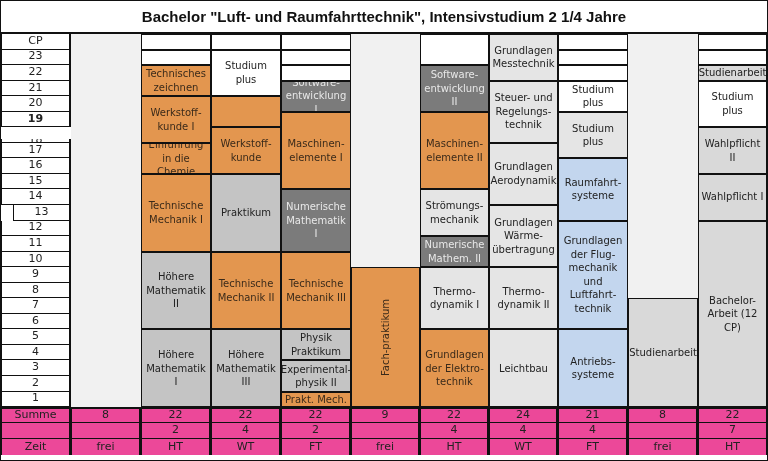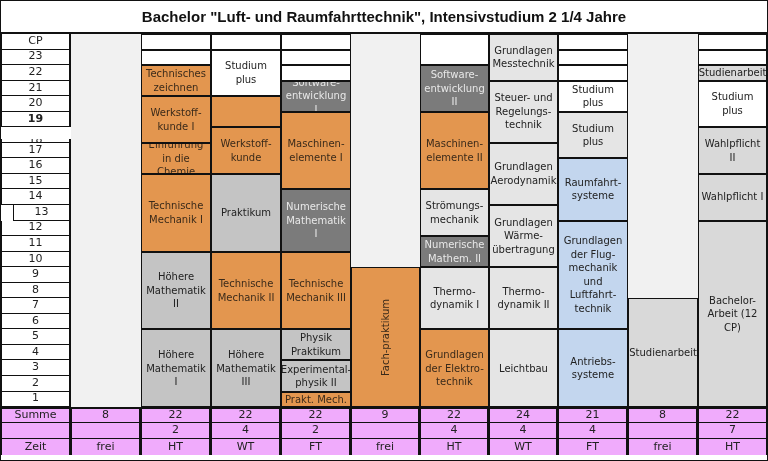--- a/index.html
+++ b/index.html
@@ -14,21 +14,21 @@
   .cp { background:#fff; border:1px solid #111; border-right:2px solid #111; border-top-width:0; font-size:11px; }
   .blk { border:1px solid #111; }
   .orange { background:#e3964f; color:#3a2a1a; }
   .gray { background:#c4c4c4; color:#222; }
   .dgray { background:#7b7b7b; color:#e8e8e8; }
   .lgray { background:#f1f1f1; }
   .lg2 { background:#d9d9d9; color:#222; }
   .green { background:#e5e5e5; color:#222; }
   .blue { background:#c3d6ee; color:#222; }
   .white { background:#ffffff; color:#222; }
-  .foot { background:#f0abfc; border:1px solid #111; border-top-width:0; font-size:11px; border-right:2px solid #111; }
+  .foot { background:#ec4899; border:1px solid #111; border-top-width:0; font-size:11px; border-right:2px solid #111; }
   .vert { writing-mode:vertical-rl; transform:rotate(180deg); }
 </style>
 </head>
 <body>
 
 <div class="frame">
   <div class="title">Bachelor "Luft- und Raumfahrttechnik", Intensivstudium 2 1/4 Jahre</div>
   <div class="grid" id="grid">
     <div class="c cp" style="grid-column:1;grid-row:1;border-top-width:0;">CP</div>
   <div class="c cp" style="grid-column:1;grid-row:2;">23</div>

